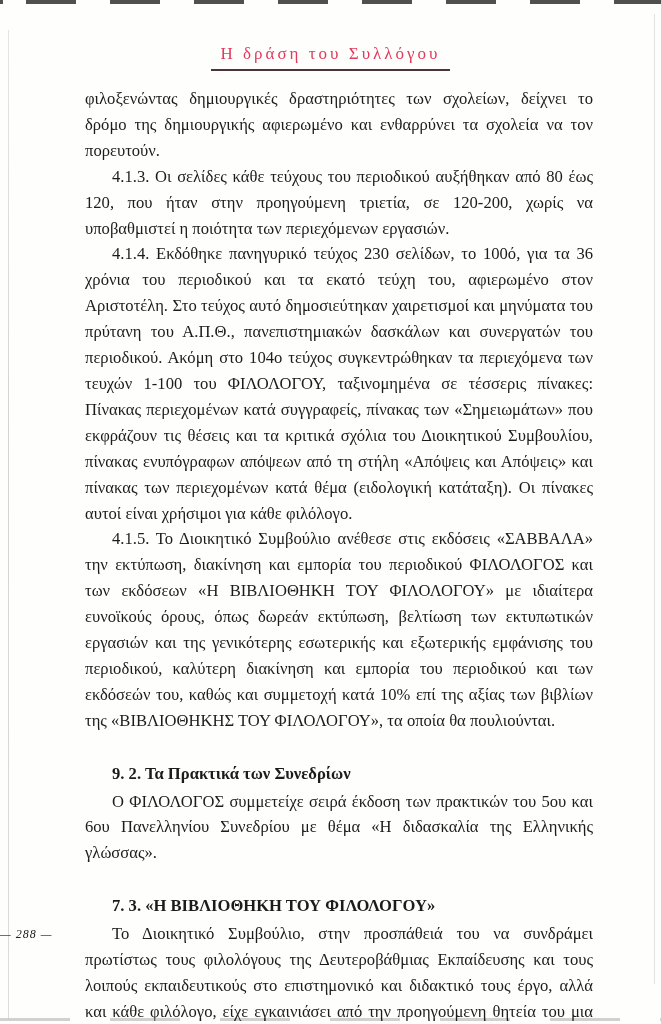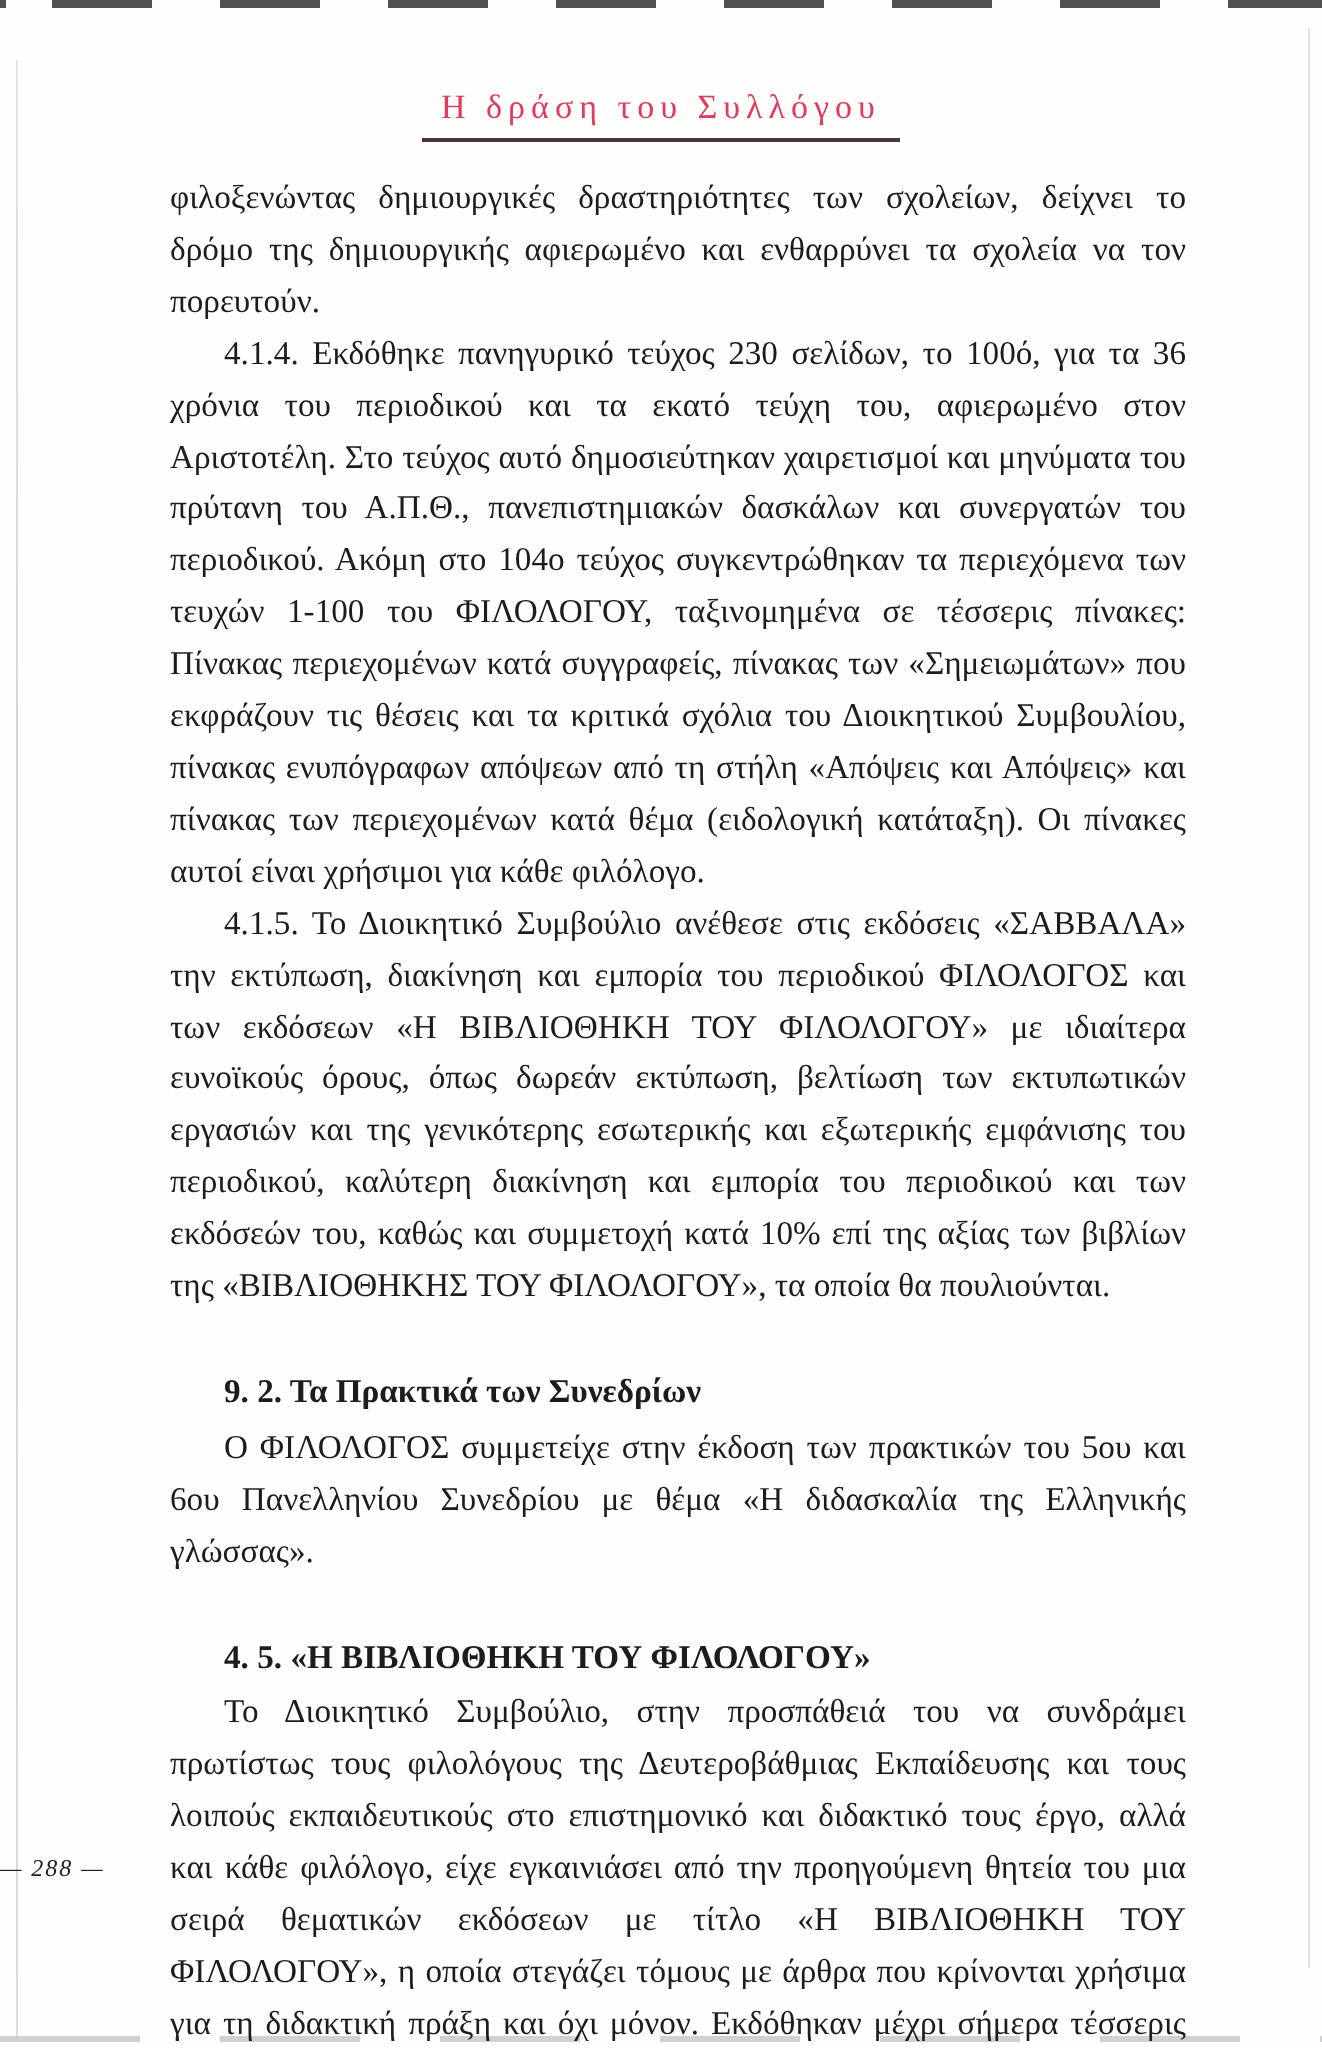--- a/index.html
+++ b/index.html
@@ -80,22 +80,23 @@
   <div class="edge-left"></div>
   <div class="edge-right"></div>
   <div class="edge-bottom"></div>
 
   <div class="header">
     <span class="header-title">Η δράση του Συλλόγου</span>
   </div>
 
   <div class="text">
     <p class="body">φιλοξενώντας δημιουργικές δραστηριότητες των σχολείων, δείχνει το δρόμο της δημιουργικής αφιερωμένο και ενθαρρύνει τα σχολεία να τον πορευτούν.</p>
+    <p class="body indent">4.1.3. Οι σελίδες κάθε τεύχους του περιοδικού αυξήθηκαν από 80 έως 120, που ήταν στην προηγούμενη τριετία, σε 120-200, χωρίς να υποβαθμιστεί η ποιότητα  των περιεχόμενων εργασιών.</p>
     <p class="body indent">4.1.4. Εκδόθηκε πανηγυρικό τεύχος 230 σελίδων, το 100ό, για τα 36 χρόνια του περιοδικού και τα εκατό τεύχη του, αφιερωμένο στον Αριστοτέλη. Στο τεύχος αυτό δημοσιεύτηκαν χαιρετισμοί και μηνύματα του πρύτανη του Α.Π.Θ., πανεπιστημιακών δασκάλων και συνεργατών του περιοδικού. Ακόμη στο 104ο τεύχος συγκεντρώθηκαν τα περιεχόμενα των τευχών 1-100 του ΦΙΛΟΛΟΓΟΥ, ταξινομημένα σε τέσσερις πίνακες: Πίνακας περιεχομένων κατά συγγραφείς, πίνακας των «Σημειωμάτων» που εκφράζουν τις θέσεις και τα κριτικά σχόλια του Διοικητικού Συμβουλίου, πίνακας ενυπόγραφων απόψεων από τη στήλη «Απόψεις και Απόψεις» και πίνακας των περιεχομένων κατά θέμα (ειδολογική κατάταξη). Οι πίνακες αυτοί είναι χρήσιμοι για κάθε φιλόλογο.</p>
     <p class="body indent">4.1.5. Το Διοικητικό Συμβούλιο ανέθεσε στις εκδόσεις «ΣΑΒΒΑΛΑ» την εκτύπωση, διακίνηση και εμπορία του περιοδικού ΦΙΛΟΛΟΓΟΣ και των εκδόσεων «Η ΒΙΒΛΙΟΘΗΚΗ ΤΟΥ ΦΙΛΟΛΟΓΟΥ» με ιδιαίτερα ευνοϊκούς όρους, όπως δωρεάν εκτύπωση, βελτίωση των εκτυπωτικών εργασιών και της γενικότερης εσωτερικής και εξωτερικής εμφάνισης του περιοδικού, καλύτερη διακίνηση και εμπορία του περιοδικού και των εκδόσεών του, καθώς και συμμετοχή κατά 10% επί της αξίας των βιβλίων της «ΒΙΒΛΙΟΘΗΚΗΣ ΤΟΥ ΦΙΛΟΛΟΓΟΥ», τα οποία θα πουλιούνται.</p>
     <p class="heading">9. 2. Τα Πρακτικά των Συνεδρίων</p>
-    <p class="body indent">Ο ΦΙΛΟΛΟΓΟΣ συμμετείχε στην έκδοση των πρακτικών του 5ου και 6ου Πανελληνίου Συνεδρίου με θέμα «Η διδασκαλία της Ελληνικής γλώσσας».</p>
-    <p class="heading">4. 5. «Η ΒΙΒΛΙΟΘΗΚΗ ΤΟΥ ΦΙΛΟΛΟΓΟΥ»</p>
+    <p class="body indent">Ο ΦΙΛΟΛΟΓΟΣ συμμετείχε σειρά έκδοση των πρακτικών του 5ου και 6ου Πανελληνίου Συνεδρίου με θέμα «Η διδασκαλία της Ελληνικής γλώσσας».</p>
+    <p class="heading">7. 3. «Η ΒΙΒΛΙΟΘΗΚΗ ΤΟΥ ΦΙΛΟΛΟΓΟΥ»</p>
     <p class="body indent">Το Διοικητικό Συμβούλιο, στην προσπάθειά του να συνδράμει πρωτίστως τους φιλολόγους της Δευτεροβάθμιας Εκπαίδευσης και τους λοιπούς εκπαιδευτικούς στο επιστημονικό και διδακτικό τους έργο, αλλά και κάθε φιλόλογο, είχε εγκαινιάσει από την προηγούμενη θητεία του μια σειρά θεματικών εκδόσεων με τίτλο «Η ΒΙΒΛΙΟΘΗΚΗ ΤΟΥ ΦΙΛΟΛΟΓΟΥ», η οποία στεγάζει τόμους με άρθρα που κρίνονται χρήσιμα για τη διδακτική πράξη και όχι μόνον. Εκδόθηκαν μέχρι σήμερα τέσσερις τόμοι. Ο πρώτος τόμος αναφέρεται στη διδασκαλία της Ιστορίας με τίτλο: «Ιστορία α) Θέματα διδασκαλίας, β) Γενικά θέματα Ιστορίας», Θεσσαλονίκη, 1997, σσ. 320. Ο δεύτερος τόμος στη διδασκαλία της Νεοελληνικής Λογοτεχνίας με τίτλο: «Νεοελληνική Λογοτεχνία α) Ποίηση, β) Πεζογραφία και γ) Συγκριτική</p>
   </div>
 
   <div class="pageno">— 288 —</div>
 </div>
 
 </body></html>

